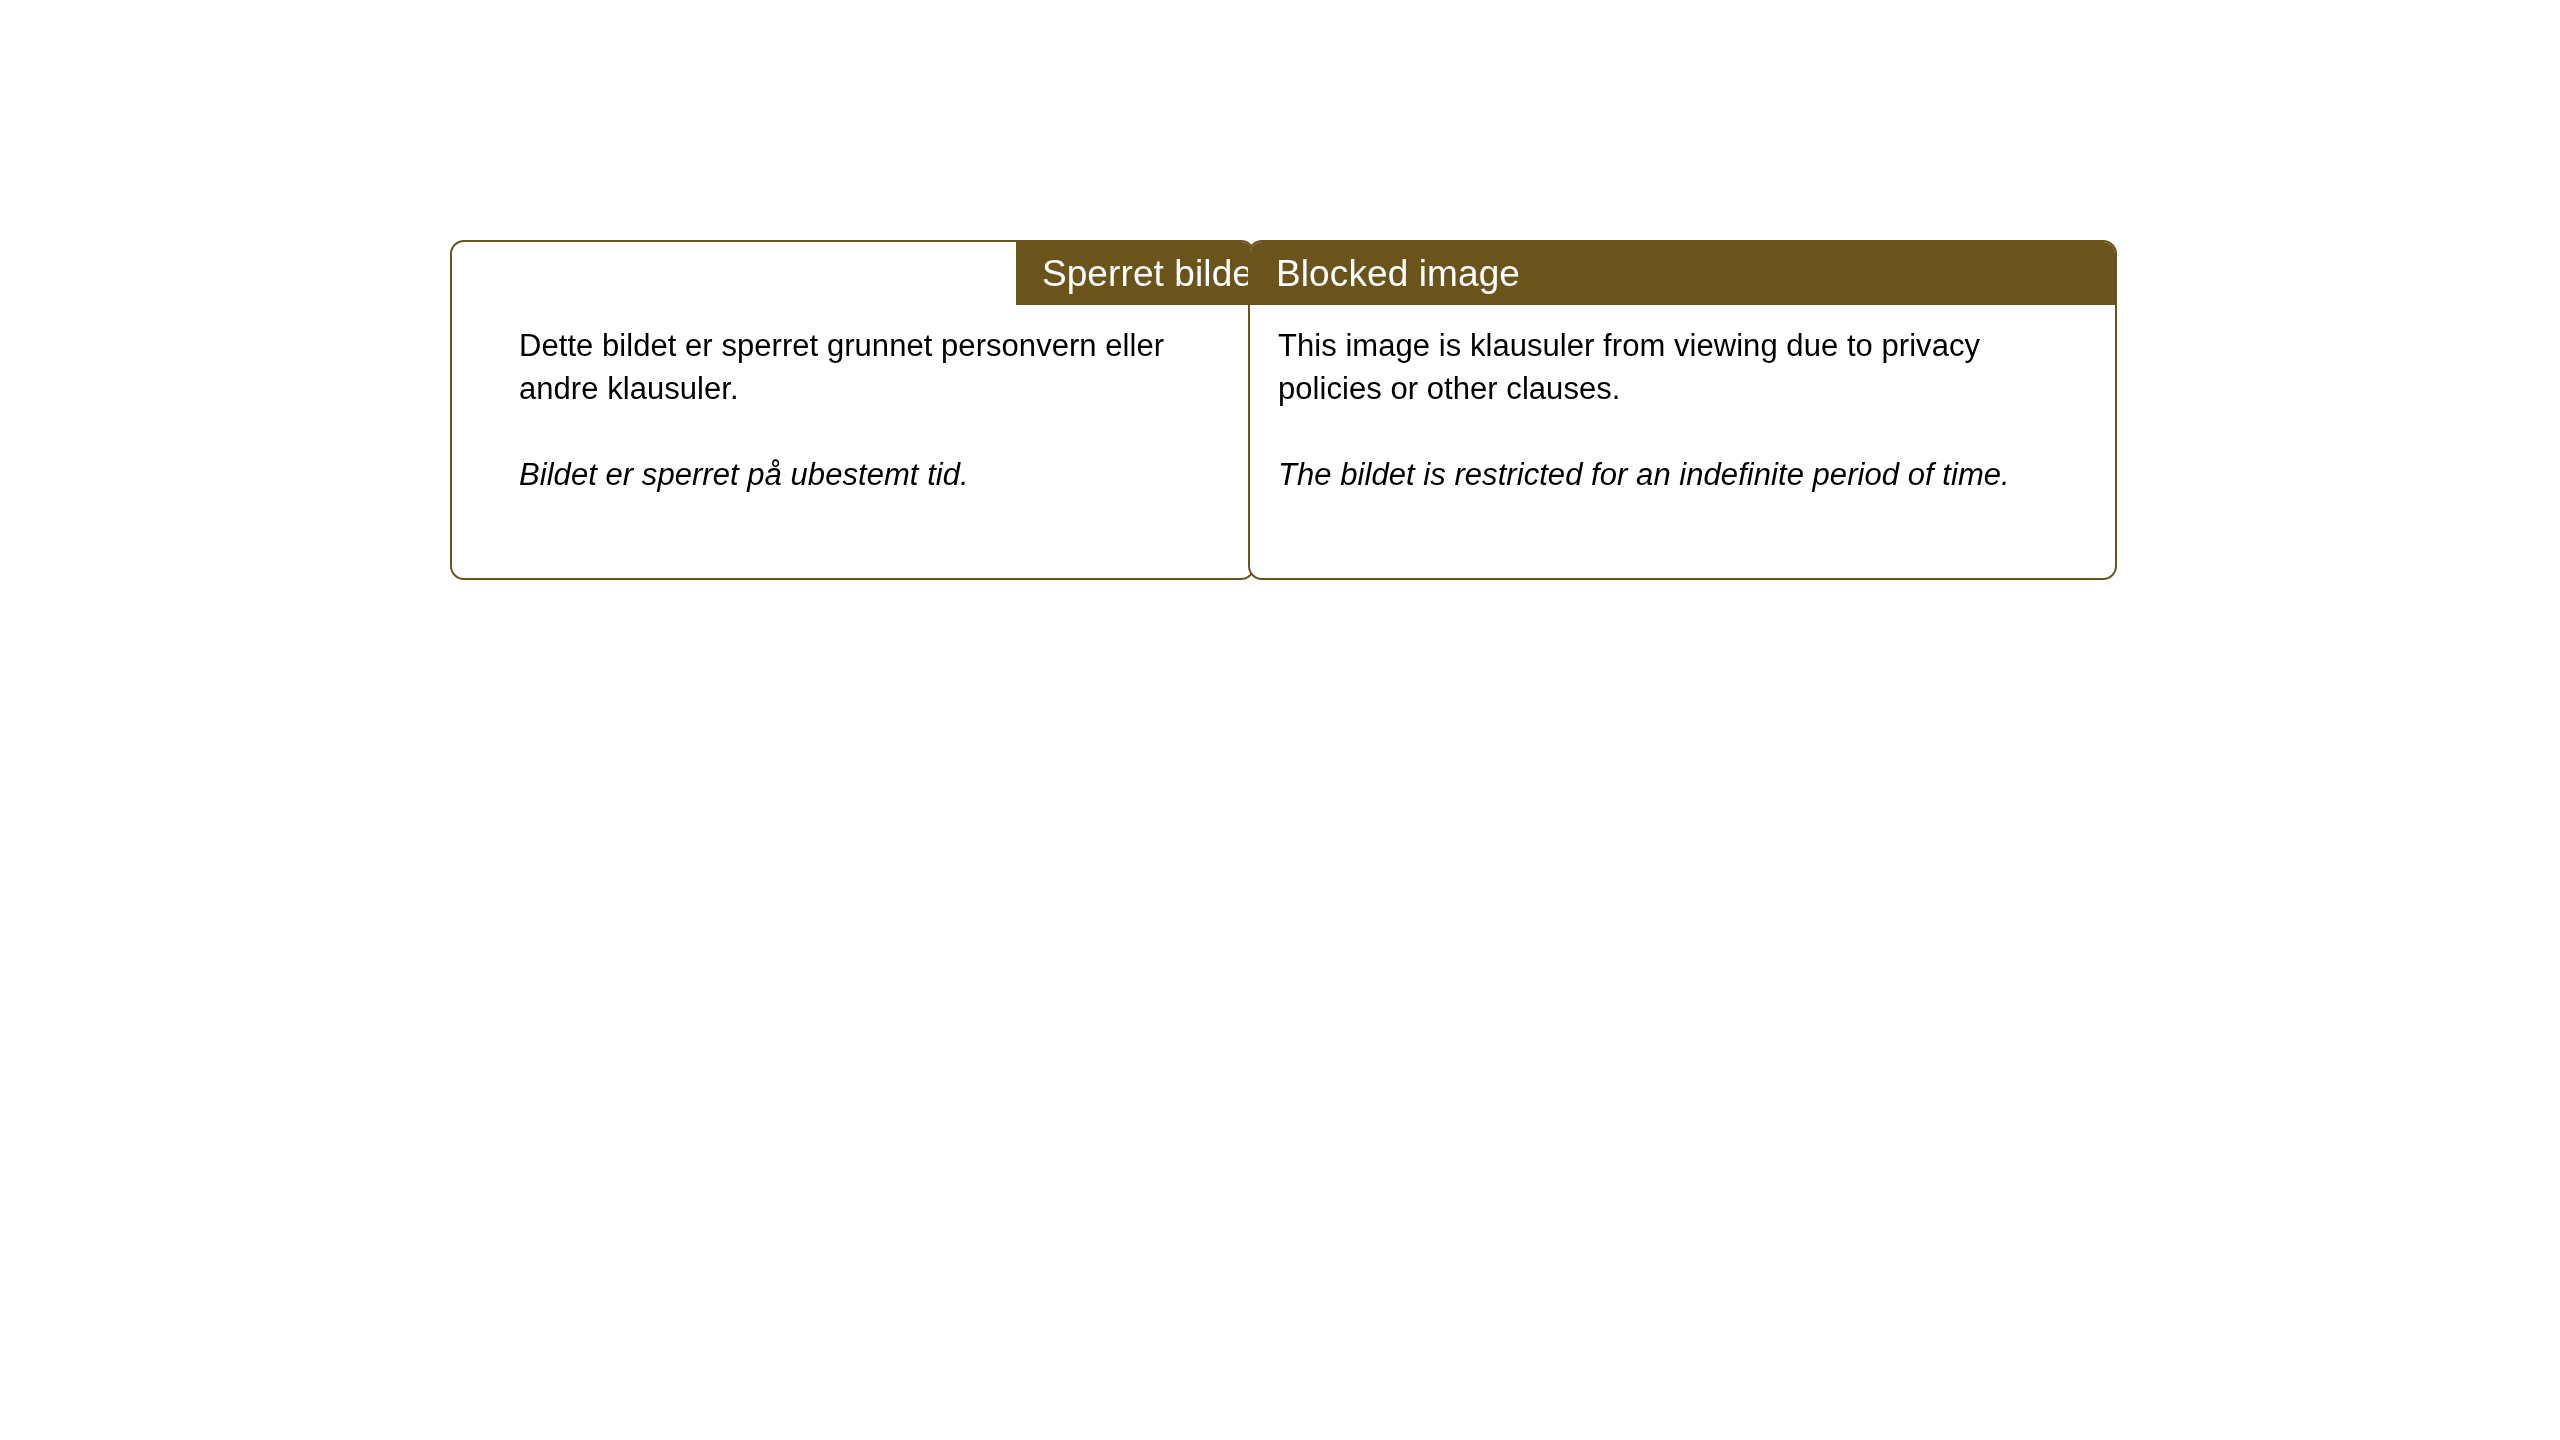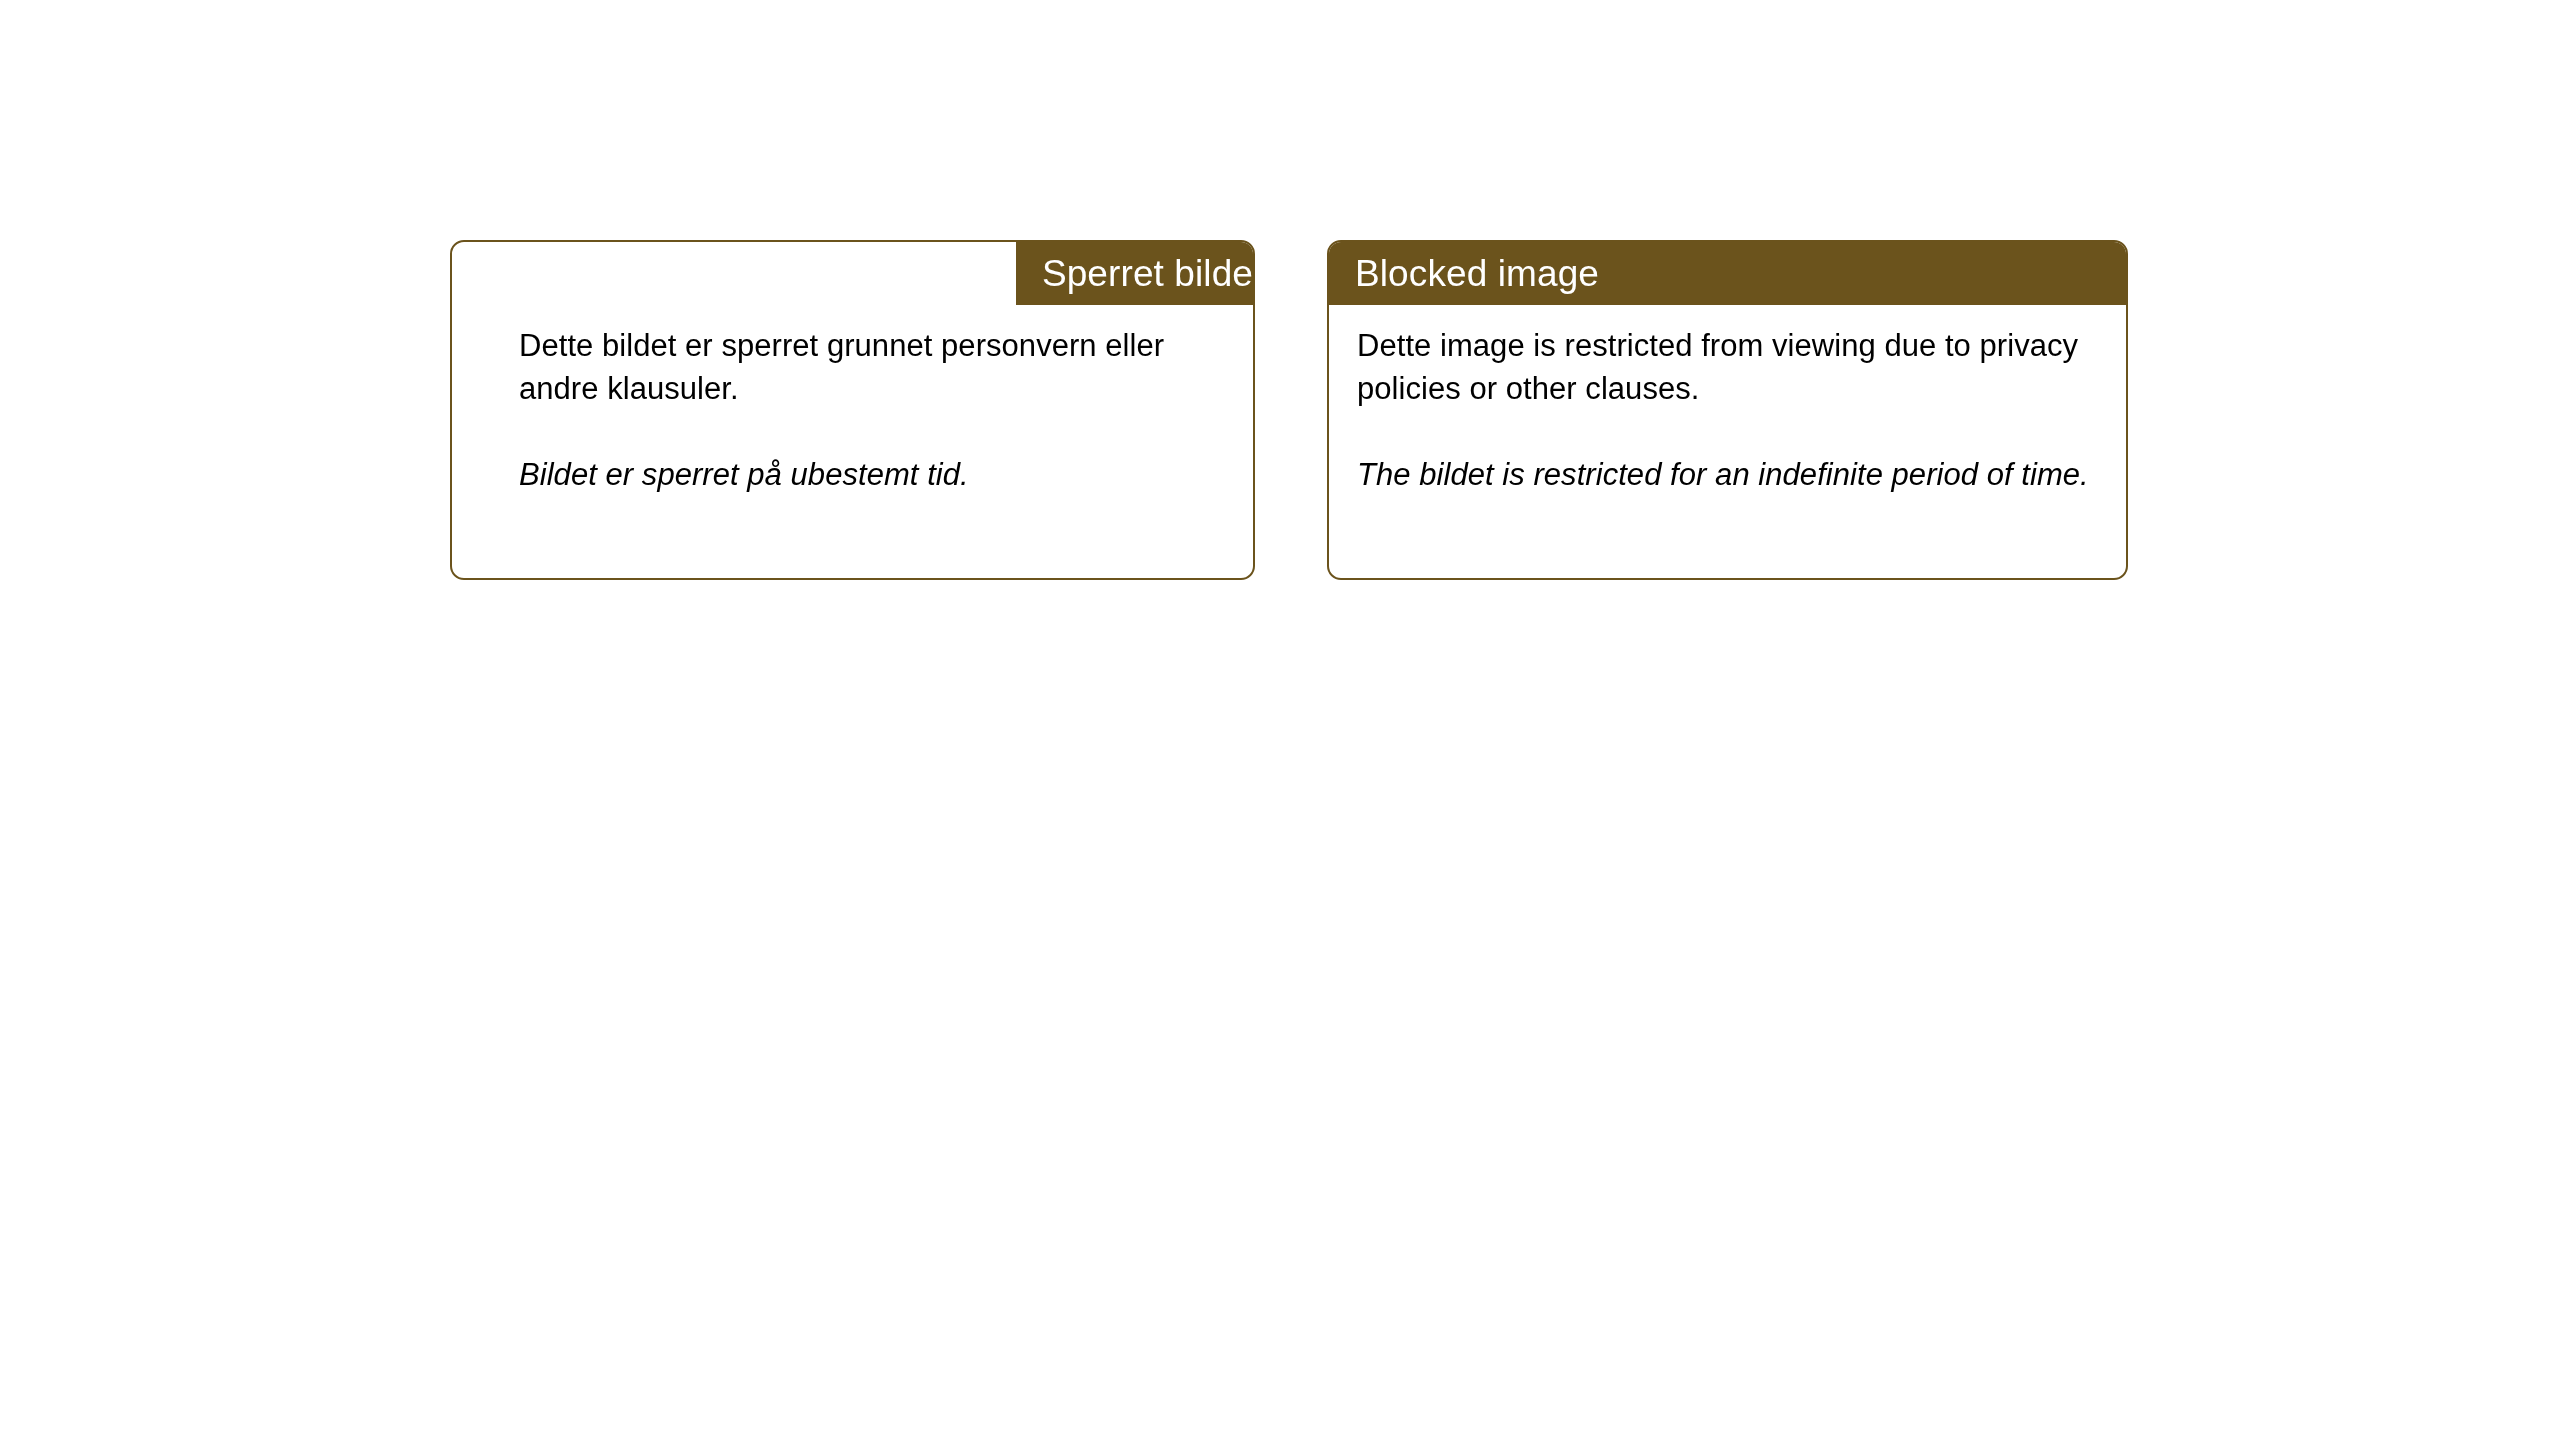--- a/index.html
+++ b/index.html
@@ -38,23 +38,23 @@
 
   .notice-card.card-no {
     left: 450px;
     top: 240px;
     width: 805px;
     height: 340px;
     align-items: flex-end;
   }
 
   .notice-card.card-en {
-    left: 1327px;
+    left: 1248px;
     top: 240px;
-    width: 801px;
+    width: 869px;
     height: 340px;
     justify-content: flex-end;
   }
 
   .card-header {
     background: #6b531c;
     height: 63px;
     flex: 0 0 63px;
     display: flex;
     align-items: center;
@@ -112,18 +112,18 @@
       <p class="card-paragraph">Dette bildet er sperret grunnet personvern eller andre klausuler.</p>
       <p class="card-paragraph">Bildet er sperret på ubestemt tid.</p>
     </div>
   </section>
 
   <section class="notice-card card-en">
     <div class="card-header">
       <h1 class="card-title">Blocked image</h1>
     </div>
     <div class="card-body">
-      <p class="card-paragraph">Dette image is restricted from viewing due to privacy policies or other clauses.</p>
+      <p class="card-paragraph">This image is klausuler from viewing due to privacy policies or other clauses.</p>
       <p class="card-paragraph">The bildet is restricted for an indefinite period of time.</p>
     </div>
   </section>
 
 </div>
 
 </body></html>

